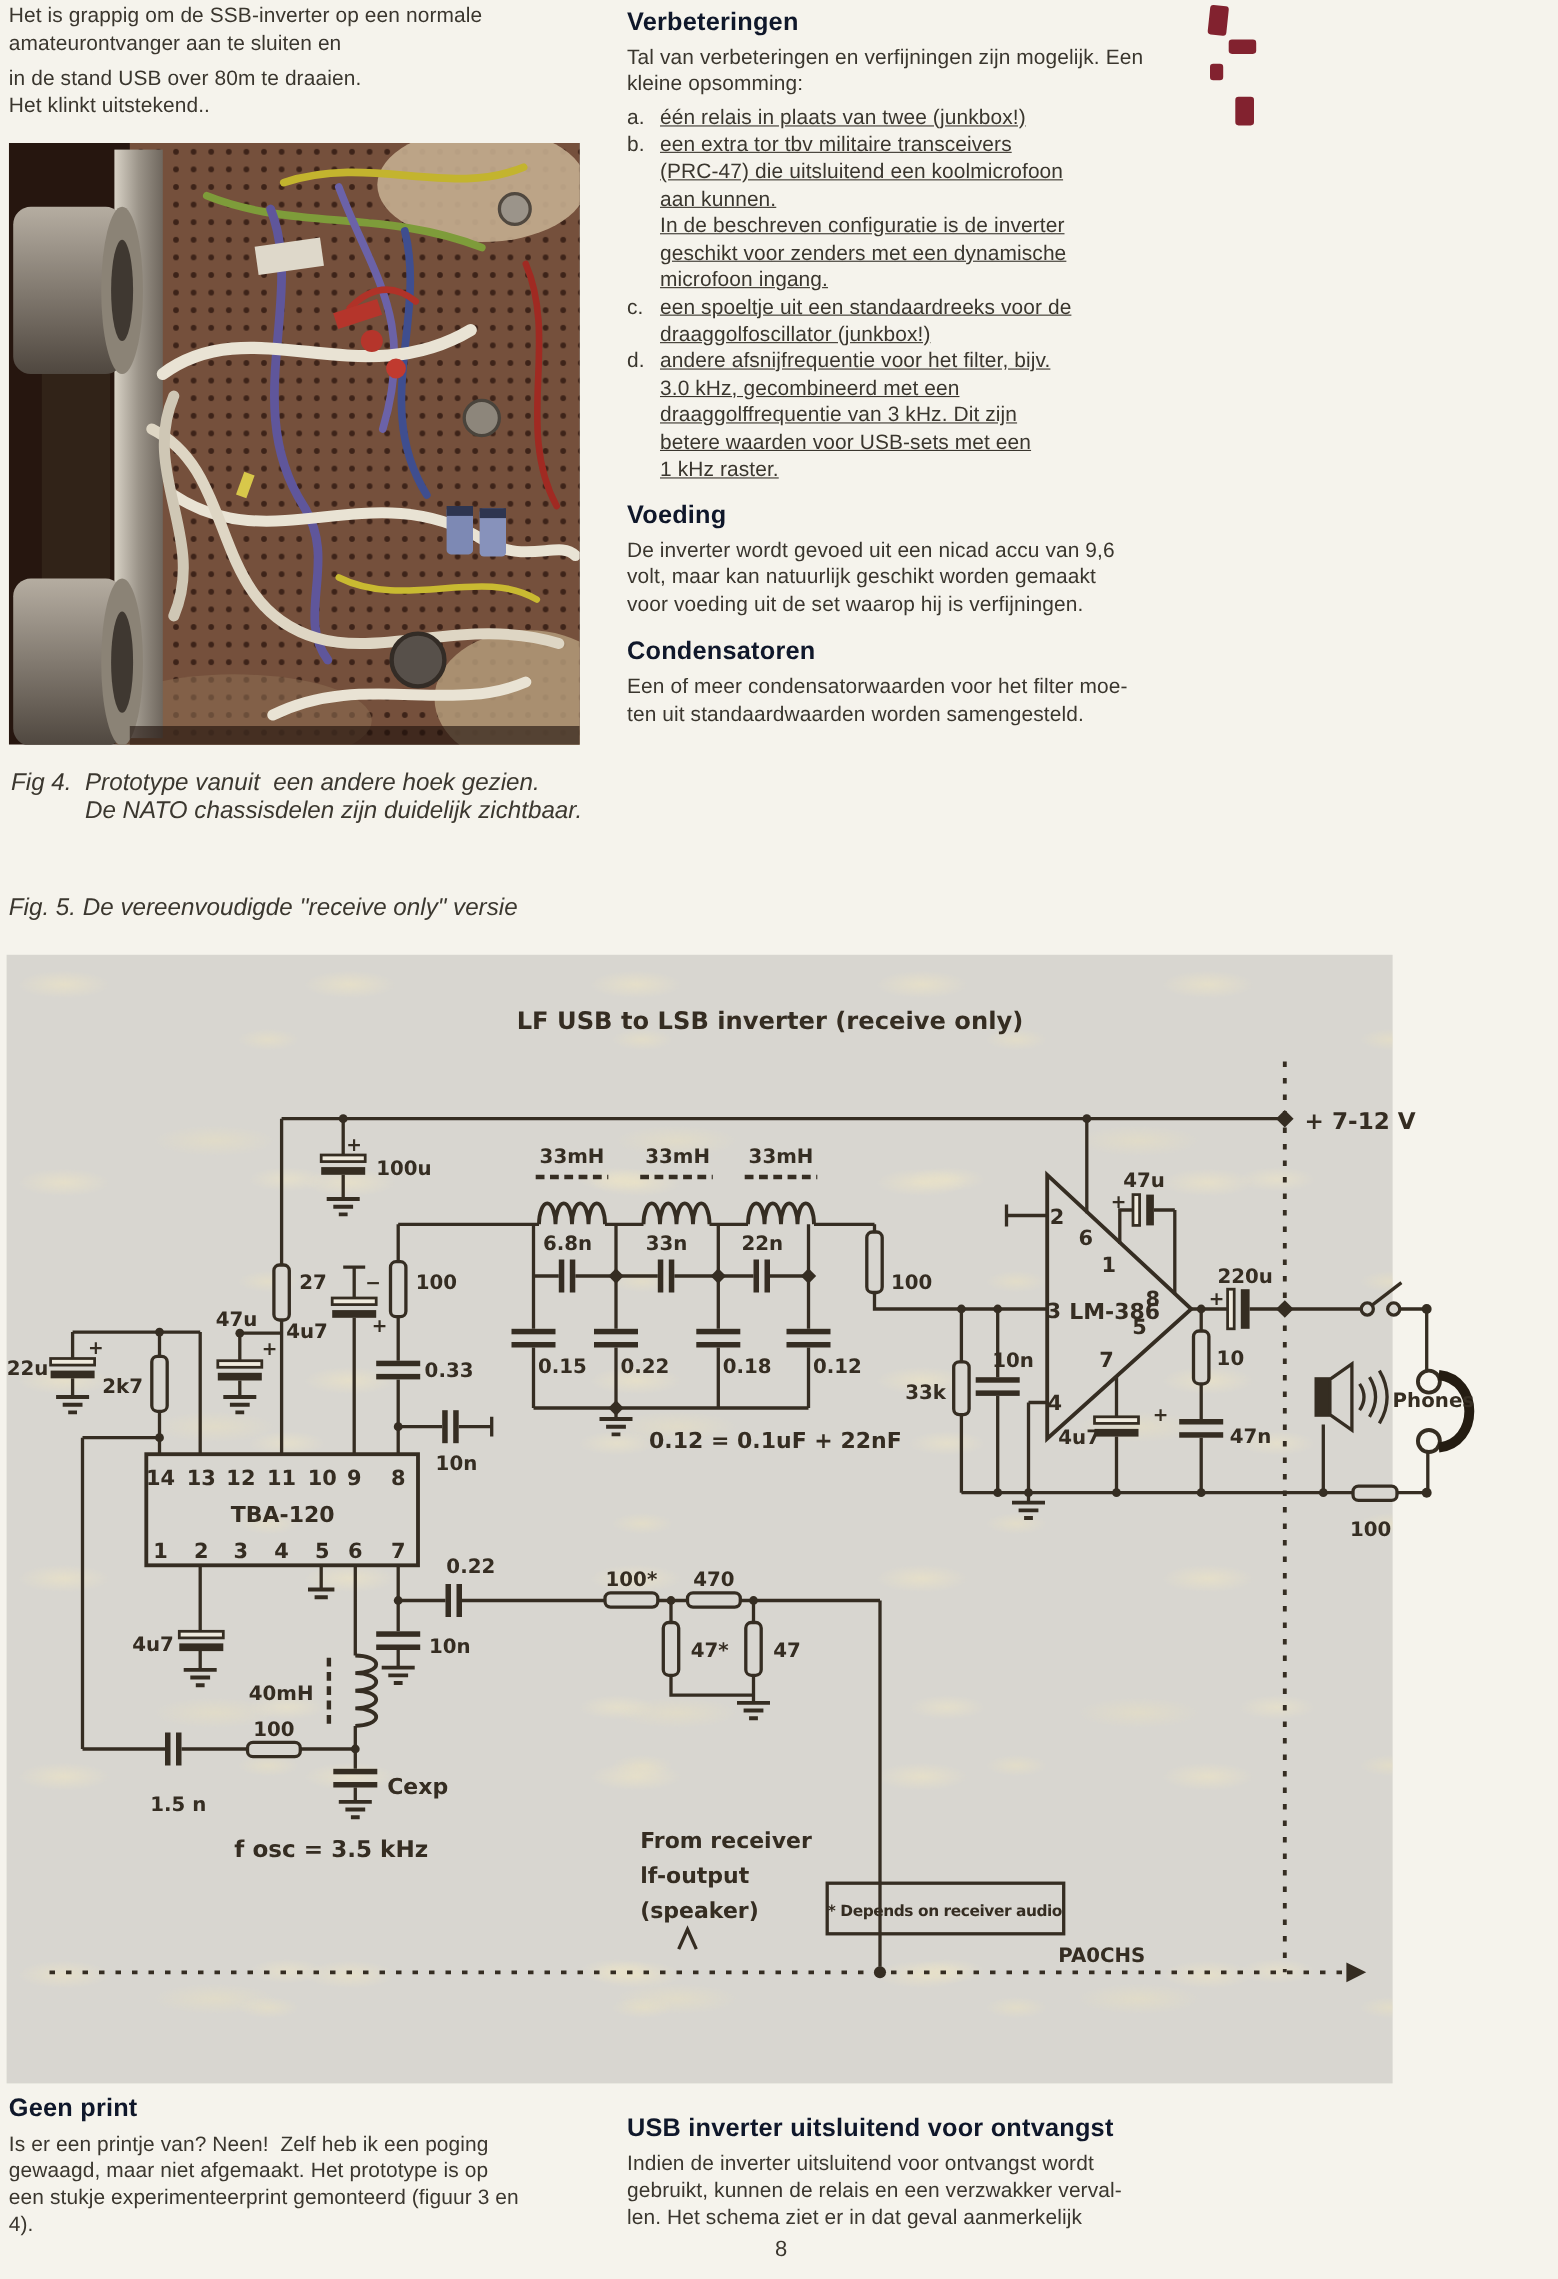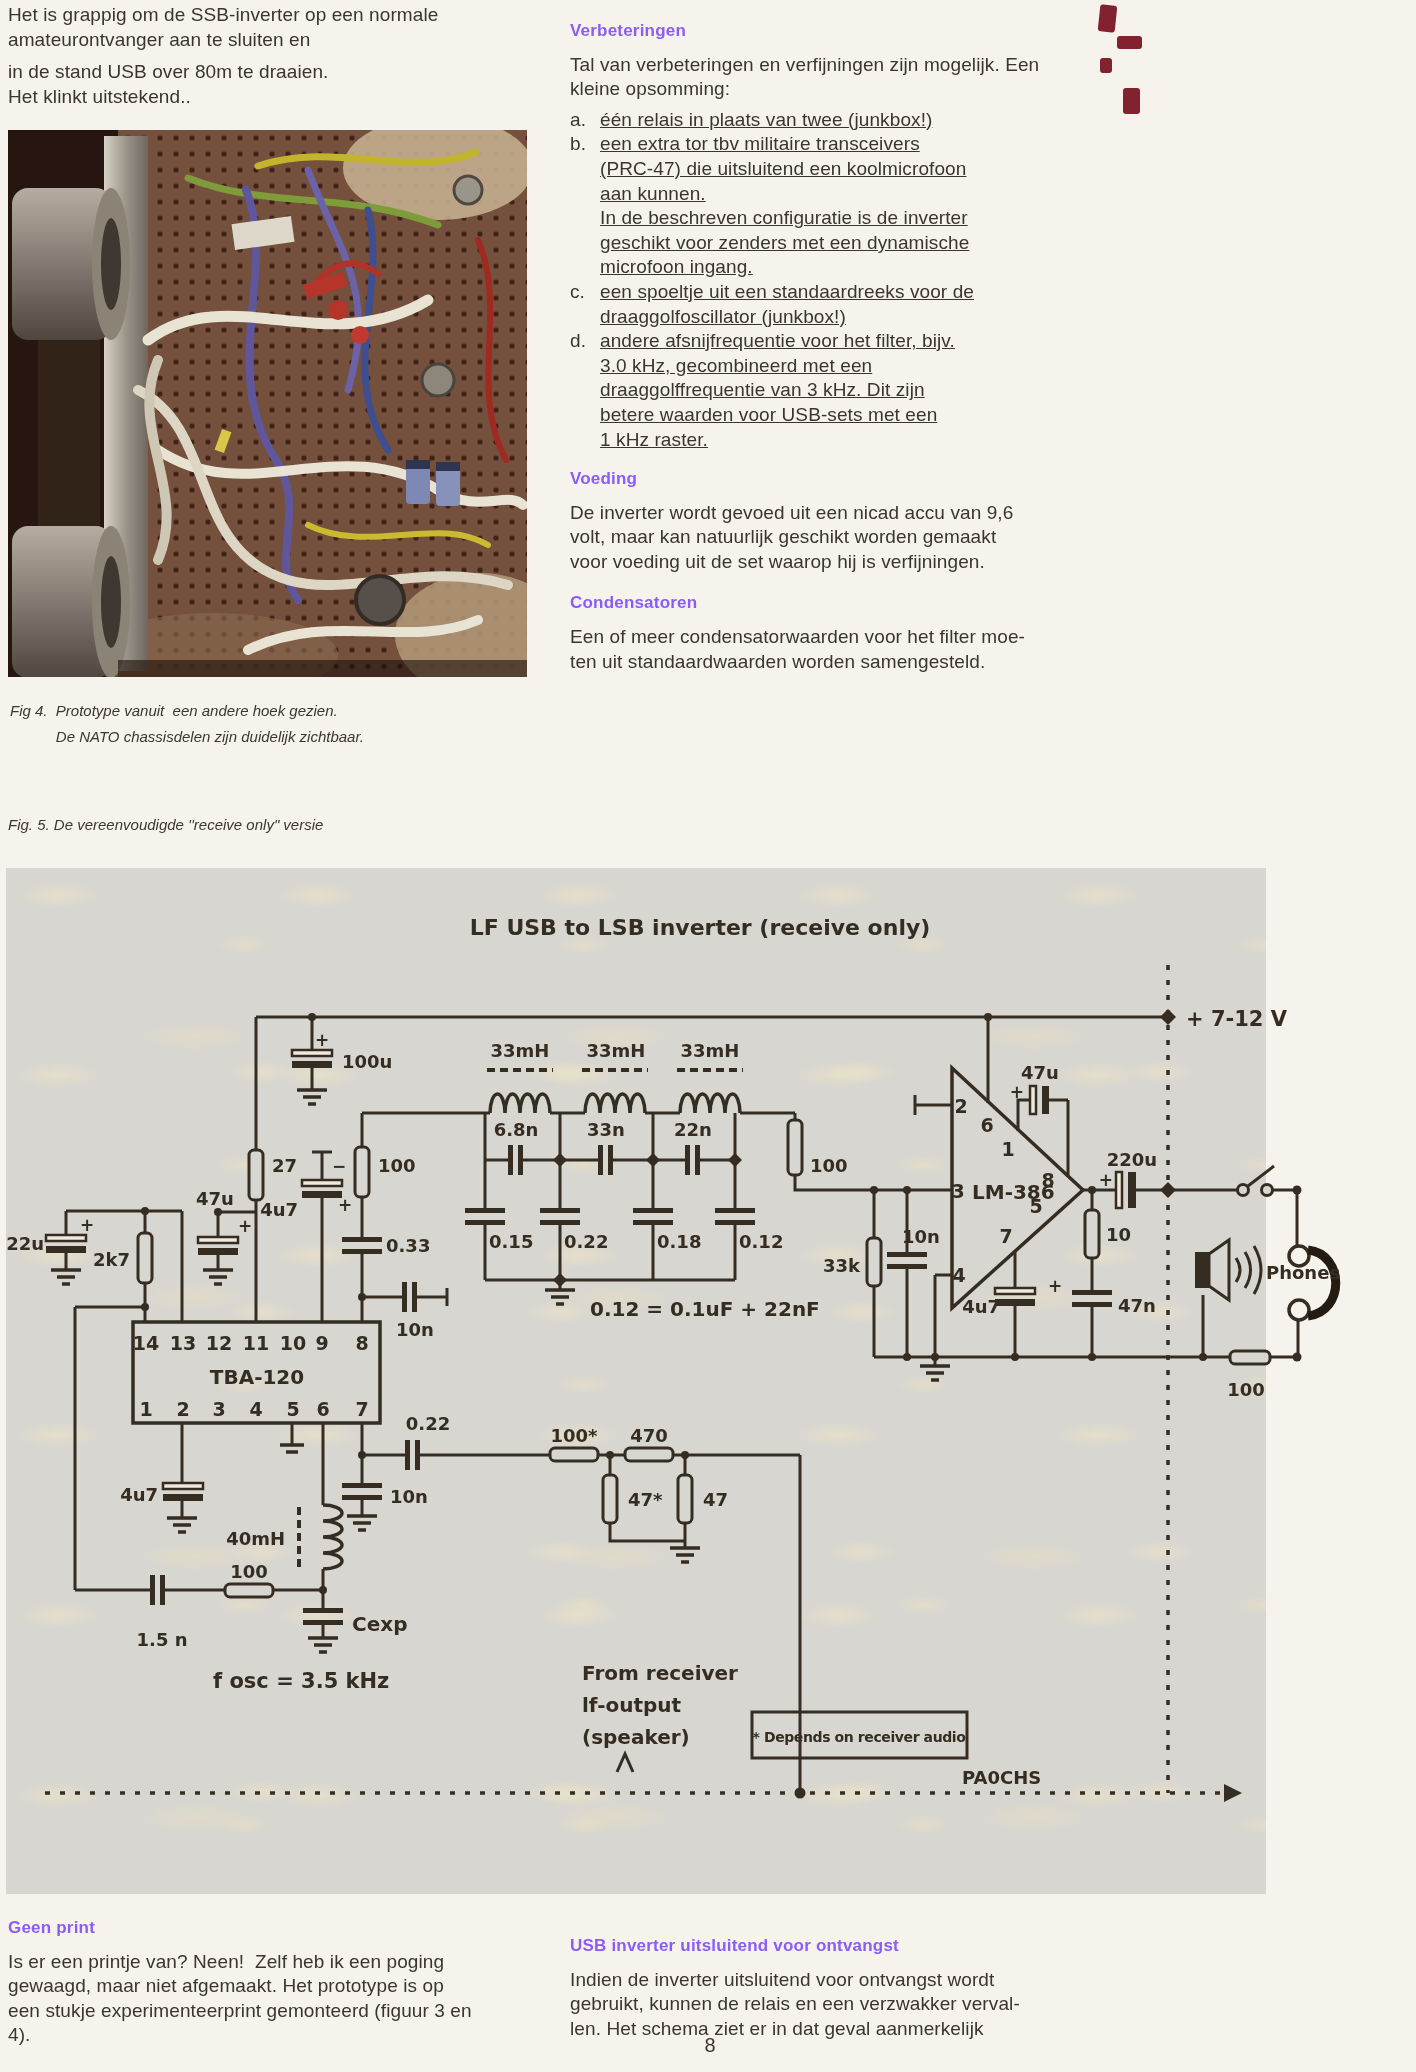--- a/index.html
+++ b/index.html
@@ -1,22 +1,22 @@
 <!DOCTYPE html>
 <html><head>
 <meta charset="utf-8">
 <style>
   html,body{margin:0;padding:0;background:#888;}
   #page{position:relative;width:1416px;height:2072px;background:#f5f3ec;
         font-family:"Liberation Sans",sans-serif;color:#3a362e;overflow:hidden;}
   .abs{position:absolute;}
   .textblock{font-size:19px;line-height:24.6px;color:#3a362e;letter-spacing:.1px;}
   .jline{white-space:pre;}
-  .head{font-size:17px;font-weight:bold;color:#8b5cf6;margin:16px 0 9px 0;letter-spacing:.2px;}
-  .caption{font-style:italic;font-size:15px;line-height:26px;color:#3b372f;}
+  .head{font-size:23px;font-weight:bold;color:#0f172a;margin:4px 0 9px 0;letter-spacing:.2px;}
+  .caption{font-style:italic;font-size:22px;line-height:26px;color:#3b372f;}
   .li-row{display:flex;}
   .li-marker{width:30px;flex:0 0 30px;}
   .li-body{flex:1;text-decoration:underline;}
   
   #schematic-bg{left:6px;top:868px;width:1260px;height:1026px;
      background-color:#d8d6d0;
      background-image:
        radial-gradient(ellipse 60px 18px at 20% 15%, rgba(240,230,196,.55), transparent 70%),
        radial-gradient(ellipse 40px 14px at 70% 35%, rgba(238,228,192,.45), transparent 70%),
        radial-gradient(ellipse 80px 20px at 45% 65%, rgba(236,226,190,.42), transparent 70%),

